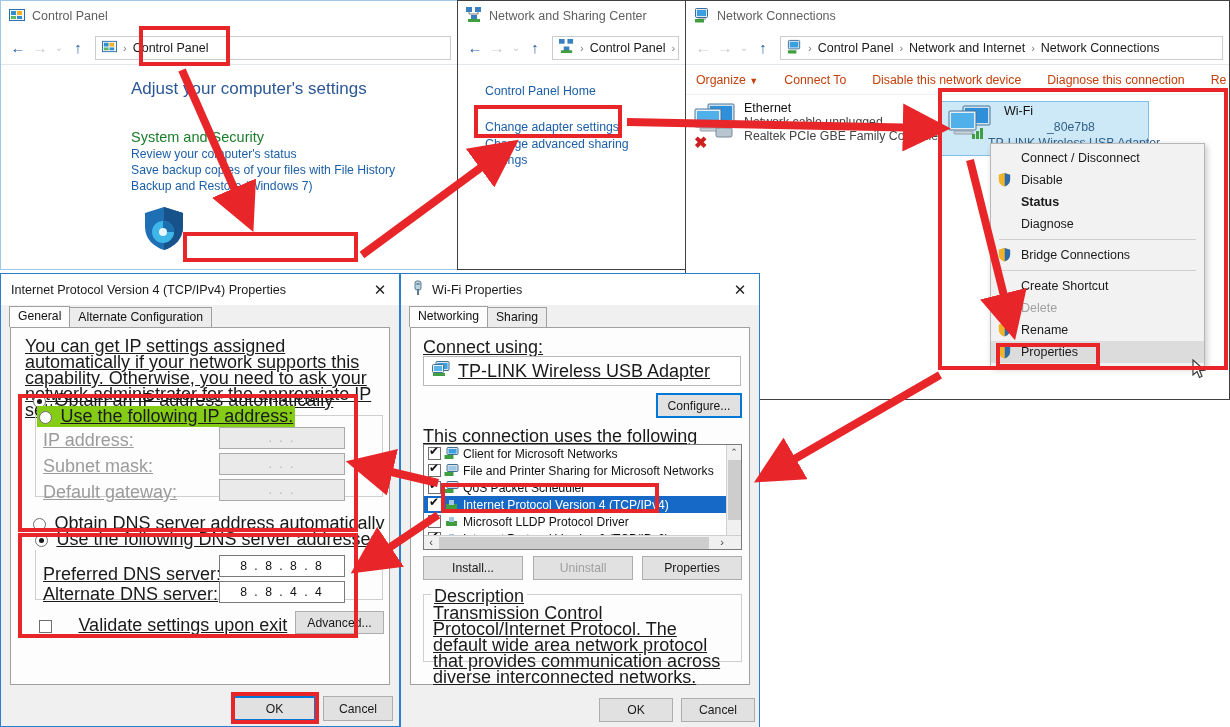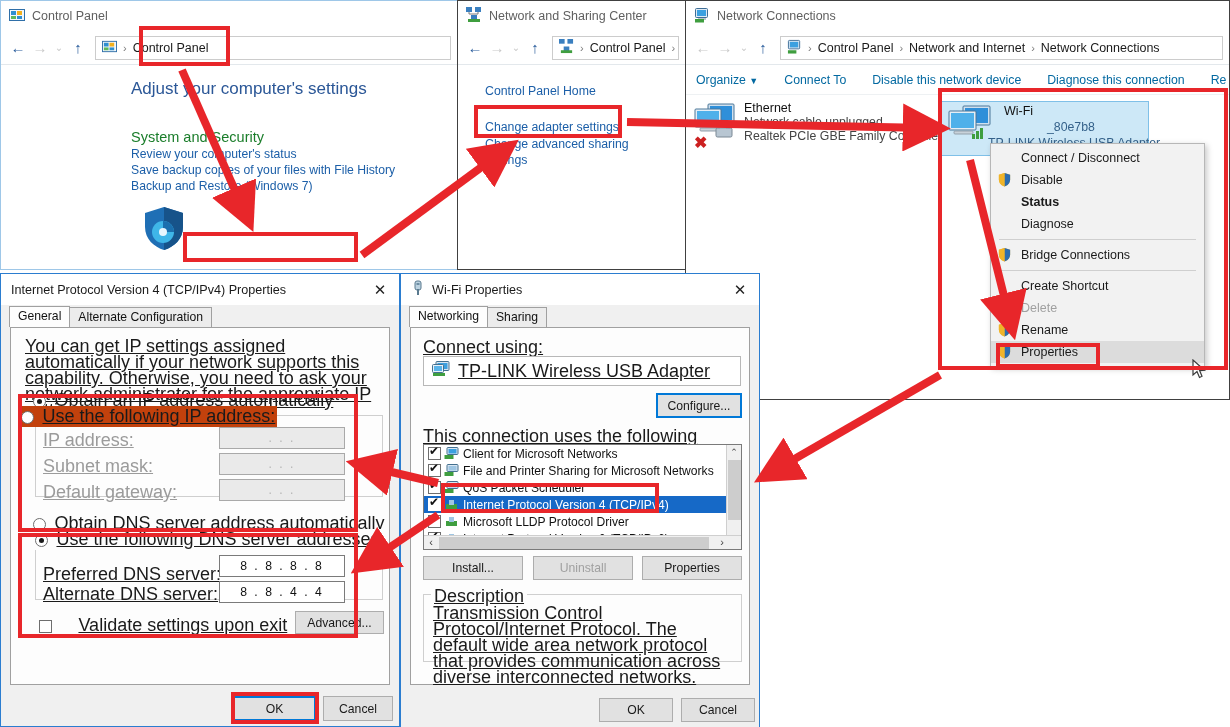--- a/index.html
+++ b/index.html
@@ -68,21 +68,21 @@
   .cp-cat .cat-link { color: #1c5fa8; font-size: 12.2px; line-height: 16px; white-space: nowrap; }
 
   
   #nsc { left: 457px; top: 0; width: 229px; height: 270px; }
   #nsc .nsc-link { color:#1c5fa8; font-size:12.3px; line-height:17px; }
 
   
   #nc { left: 685px; top: 0; width: 545px; height: 400px; }
   #nc .toolbar {
     height: 30px; display:flex; align-items:center;
-    font-size: 12.3px; color:#0369a1; padding-left:10px; gap: 26px;
+    font-size: 12.3px; color:#c2410c; padding-left:10px; gap: 26px;
     border-bottom: 1px solid #eef1f3;
     white-space: nowrap;
   }
   .conn-item { position:absolute; }
   .conn-name { font-size:12.5px; color:#111; }
   .conn-sub  { font-size:12.3px; color:#444; }
   #wifi-tile {
     position:absolute; left:255px; top:100px; width:208px; height:55px;
     background:#cde8f7; border:1px solid #7fc0e8;
   }
@@ -440,21 +440,21 @@
       <div class="tab">Alternate Configuration</div>
     </div>
     <div class="panel" style="height:358px; position:relative;">
       <div class="lbl" style="position:absolute;left:14px;top:10px;width:358px;line-height:16px;">You can get IP settings assigned automatically if your network supports this capability. Otherwise, you need to ask your network administrator for the appropriate IP settings.</div>
 
       <div style="position:absolute;left:22px;top:62px;">
         <span class="radio on"></span>
         <span class="lbl" style="margin-left:4px;">Obtain an IP address automatically</span>
       </div>
       <div class="grpbox" style="left:24px;top:87px;width:348px;height:82px;"></div>
-      <div style="position:absolute;left:8px;top:78px;background:#c2410c;padding:0 2px;">
+      <div style="position:absolute;left:26px;top:78px;background:#84cc16;padding:0 2px;">
         <span class="radio"></span>
         <span class="lbl" style="margin-left:4px;">Use the following IP address:</span>
       </div>
 
       <div class="lbl dim" style="position:absolute;left:32px;top:102px;">IP address:</div>
       <div class="ipbox dis" style="position:absolute;left:208px;top:99px;width:126px;">.    .    .</div>
 
       <div class="lbl dim" style="position:absolute;left:32px;top:128px;">Subnet mask:</div>
       <div class="ipbox dis" style="position:absolute;left:208px;top:125px;width:126px;">.    .    .</div>
 

